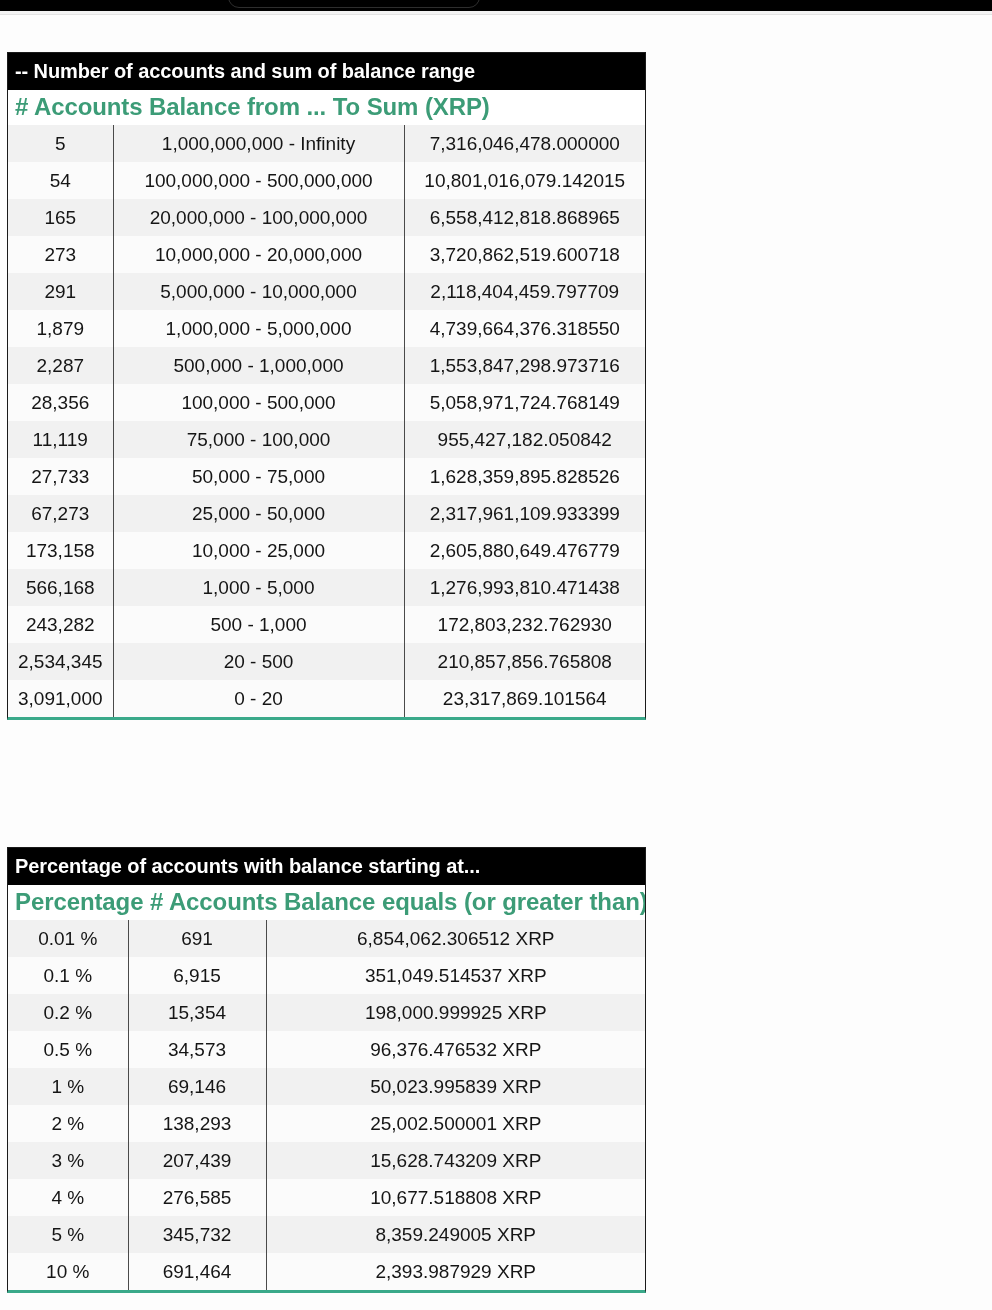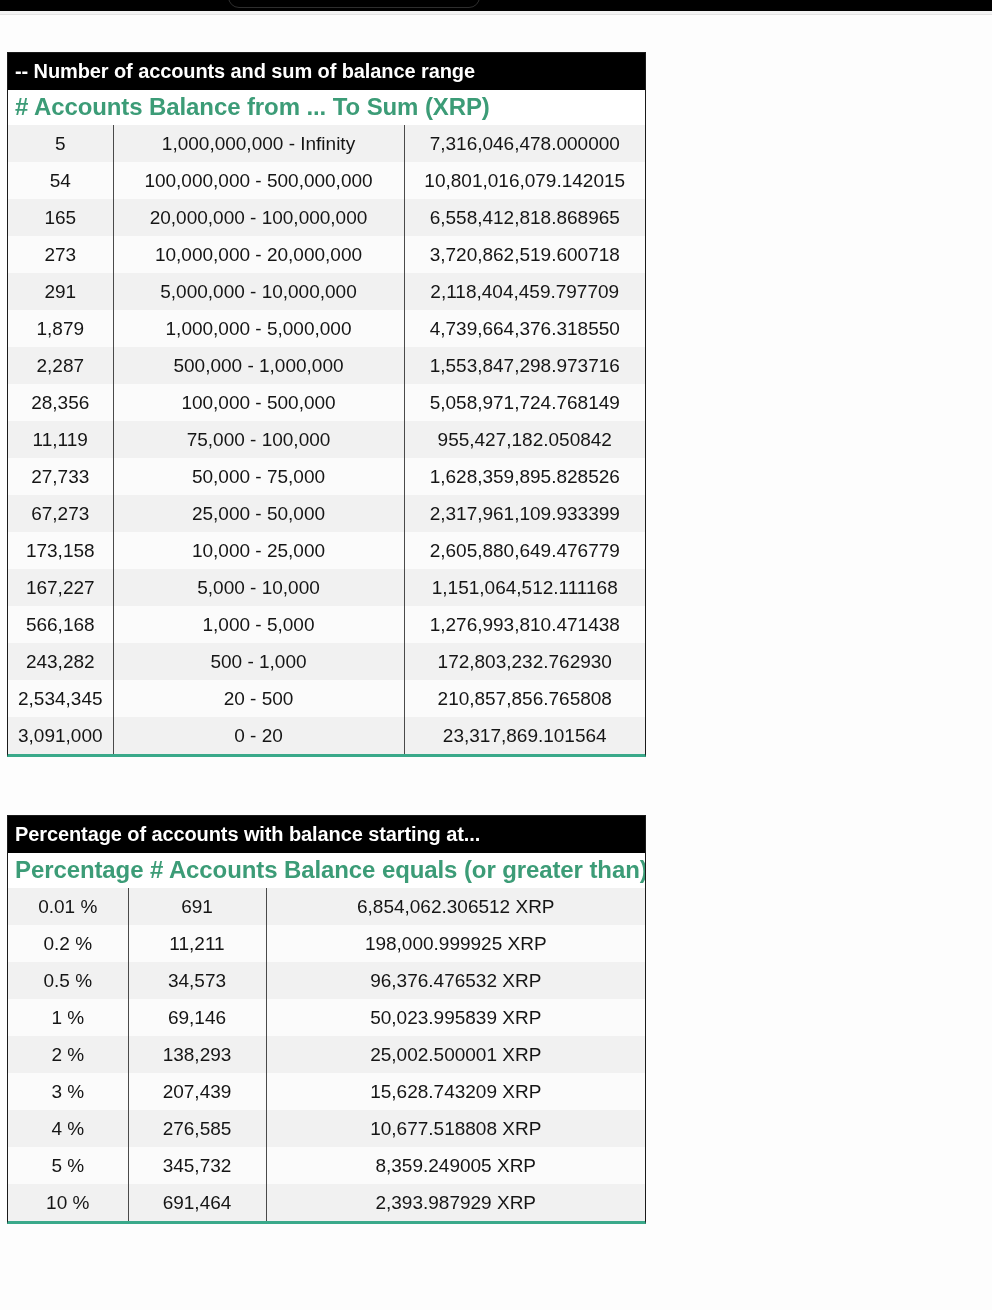--- a/index.html
+++ b/index.html
@@ -57,21 +57,21 @@
   .table-block {
     position: absolute;
     left: 7px;
     width: 639px;
     background: #404040;
     border: 1px solid #1a1a1a;
     border-bottom: 3px solid #3aa98a;
     box-sizing: border-box;
   }
   #table-accounts { top: 37px; }
-  #table-percent  { top: 800px; }
+  #table-percent  { top: 832px; }
 
   .tbl-caption {
     background: #000000;
     color: #ffffff;
     font-size: 20px;
     font-weight: bold;
     line-height: 20px;
     padding: 8px 0 9px 7px;
     letter-spacing: -0.1px;
     white-space: nowrap;
@@ -194,25 +194,20 @@
             <td>67,273</td>
             <td>25,000 - 50,000</td>
             <td>2,317,961,109.933399</td>
           </tr>
           <tr>
             <td>173,158</td>
             <td>10,000 - 25,000</td>
             <td>2,605,880,649.476779</td>
           </tr>
           <tr>
-            <td>167,227</td>
-            <td>5,000 - 10,000</td>
-            <td>1,151,064,512.111168</td>
-          </tr>
-          <tr>
             <td>566,168</td>
             <td>1,000 - 5,000</td>
             <td>1,276,993,810.471438</td>
           </tr>
           <tr>
             <td>243,282</td>
             <td>500 - 1,000</td>
             <td>172,803,232.762930</td>
           </tr>
           <tr>
@@ -238,22 +233,27 @@
           <col class="c2">
           <col class="c3">
       </colgroup>
       <tbody>
           <tr>
             <td>0.01 %</td>
             <td>691</td>
             <td>6,854,062.306512 XRP</td>
           </tr>
           <tr>
+            <td>0.1 %</td>
+            <td>6,915</td>
+            <td>351,049.514537 XRP</td>
+          </tr>
+          <tr>
             <td>0.2 %</td>
-            <td>11,211</td>
+            <td>15,354</td>
             <td>198,000.999925 XRP</td>
           </tr>
           <tr>
             <td>0.5 %</td>
             <td>34,573</td>
             <td>96,376.476532 XRP</td>
           </tr>
           <tr>
             <td>1 %</td>
             <td>69,146</td>

